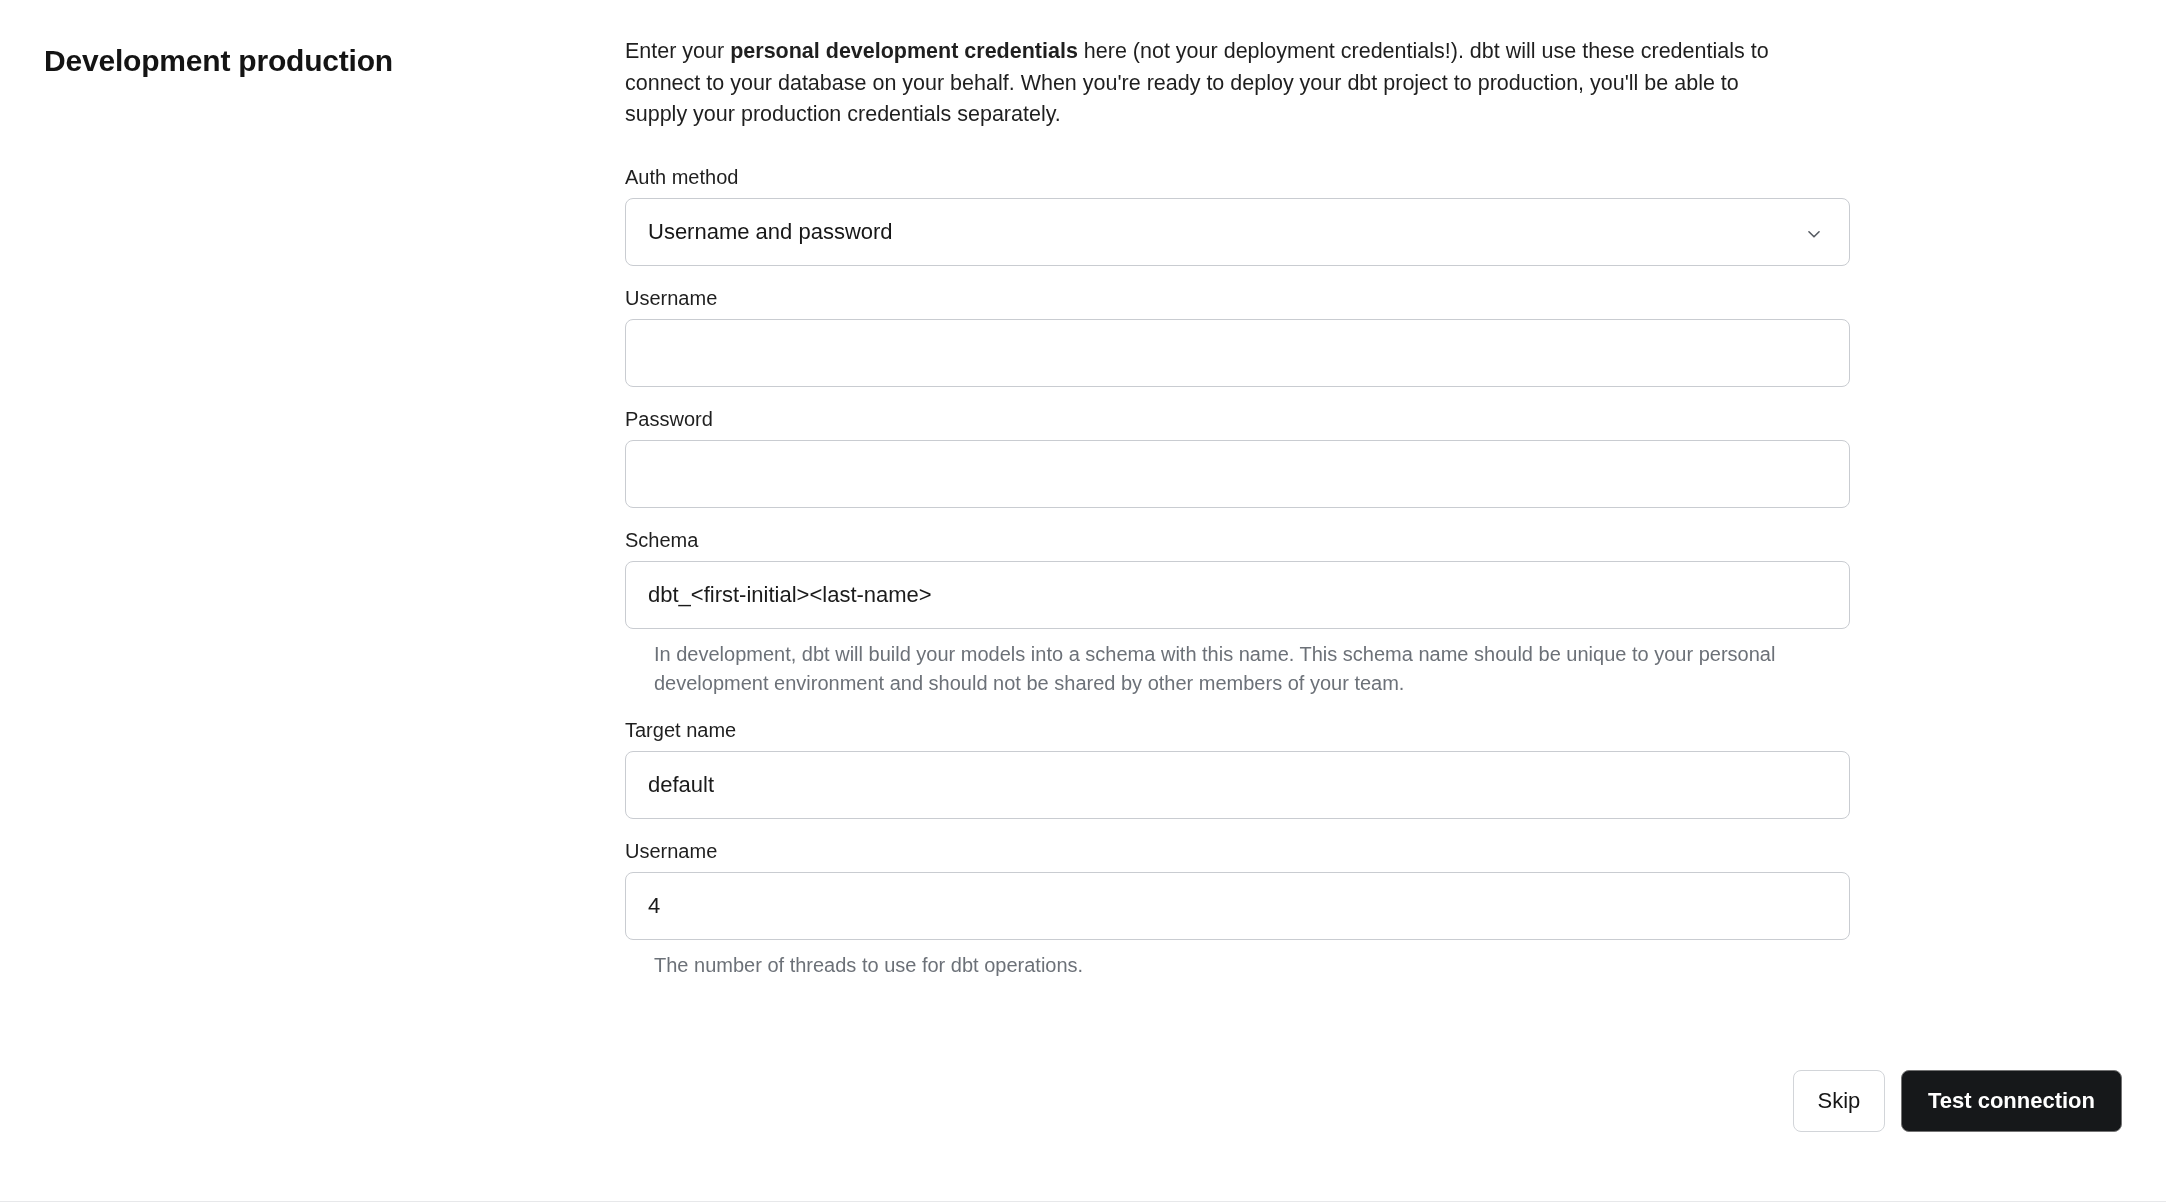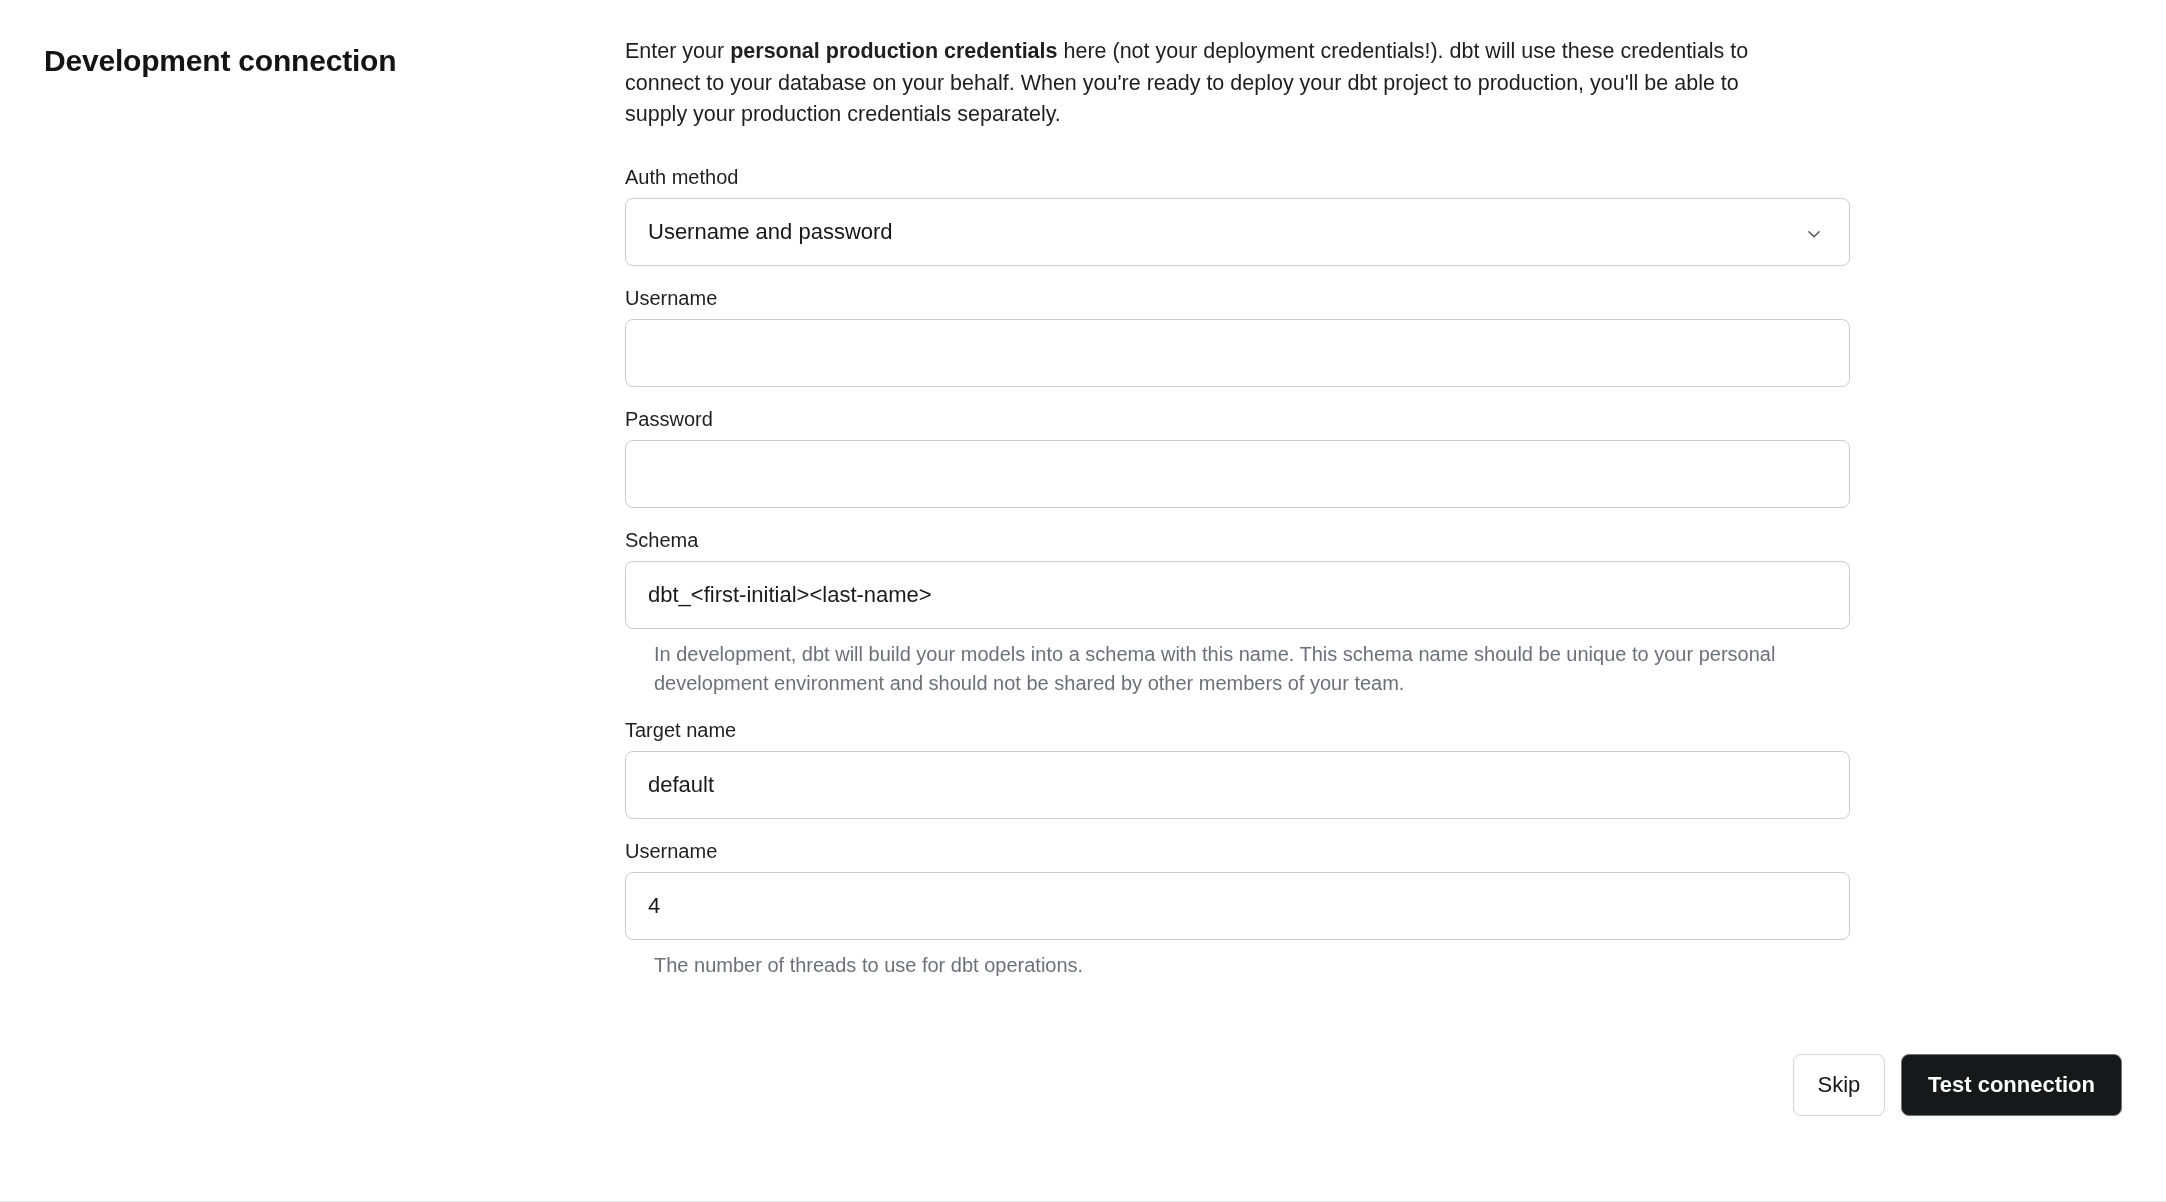--- a/index.html
+++ b/index.html
@@ -93,21 +93,21 @@
     line-height: 1.45;
     color: #6c7178;
     margin-top: 11px;
     max-width: 1190px;
     margin-left: 29px;
   }
 
   .actions {
     position: absolute;
     right: 44px;
-    bottom: 86px;
+    bottom: 70px;
     display: flex;
     align-items: center;
     gap: 16px;
   }
   .btn-secondary {
     height: 62px;
     min-width: 92px;
     padding: 0 22px;
     border: 1px solid #d2d5d9;
     border-radius: 8px;
@@ -144,26 +144,26 @@
     background: #e7e8ea;
   }
 </style>
 </head>
 <body>
 
 <div class="page">
   <div class="section">
 
     <div class="section-title-col">
-      <h1 class="section-title">Development connection</h1>
+      <h1 class="section-title">Development production</h1>
     </div>
 
     <div class="form-col">
 
-      <p class="intro"><span>Enter your </span><b>personal production credentials</b><span> here (not your deployment credentials!). dbt will use these credentials to connect to your database on your behalf. When you're ready to deploy your dbt project to production, you'll be able to supply your production credentials separately.</span></p>
+      <p class="intro"><span>Enter your </span><b>personal development credentials</b><span> here (not your deployment credentials!). dbt will use these credentials to connect to your database on your behalf. When you're ready to deploy your dbt project to production, you'll be able to supply your production credentials separately.</span></p>
 
       <div class="field">
         <label class="field-label">Auth method</label>
         <div class="control select-control">
           <span class="select-value">Username and password</span>
           <span class="chevron">
             <svg viewBox="0 0 16 16" width="18" height="18" aria-hidden="true">
               <path d="M3.5 6 L8 10.5 L12.5 6" fill="none" stroke="currentColor" stroke-width="1.4" stroke-linecap="round" stroke-linejoin="round"></path>
             </svg>
           </span>

